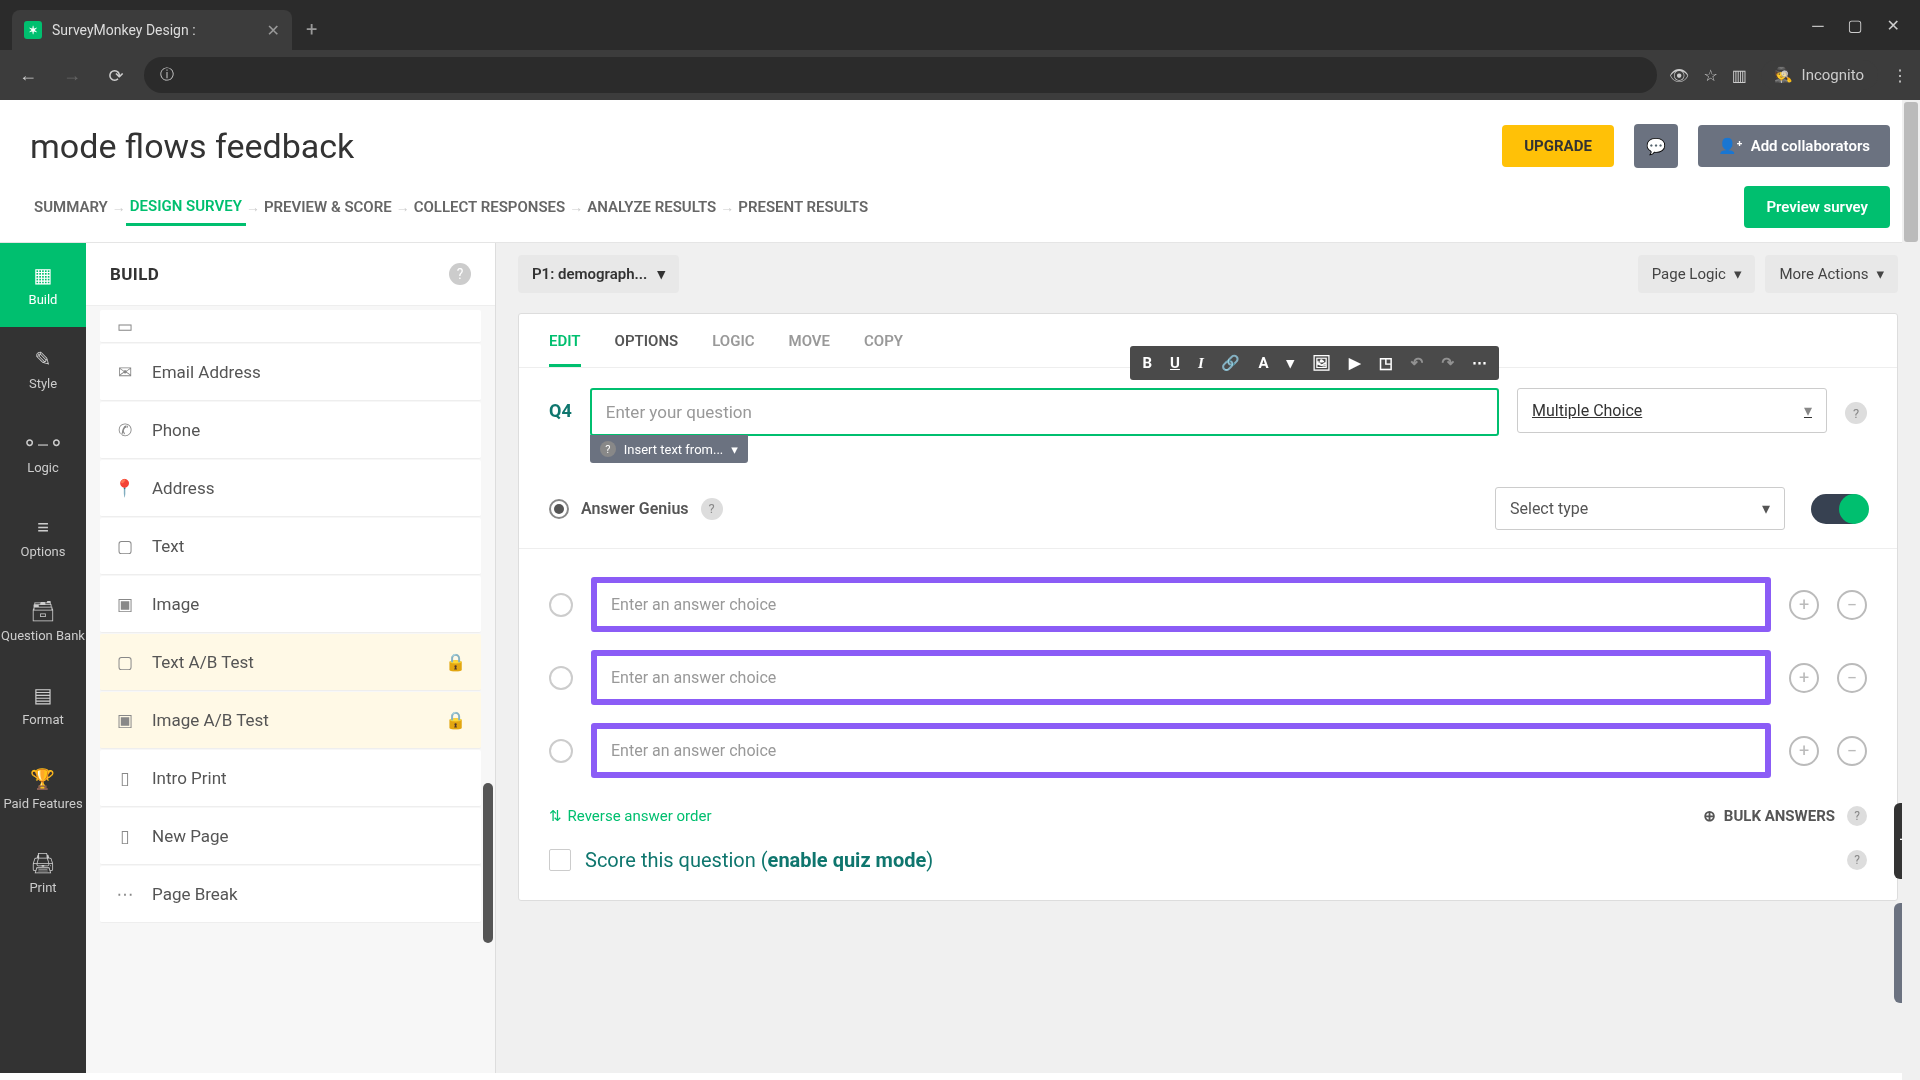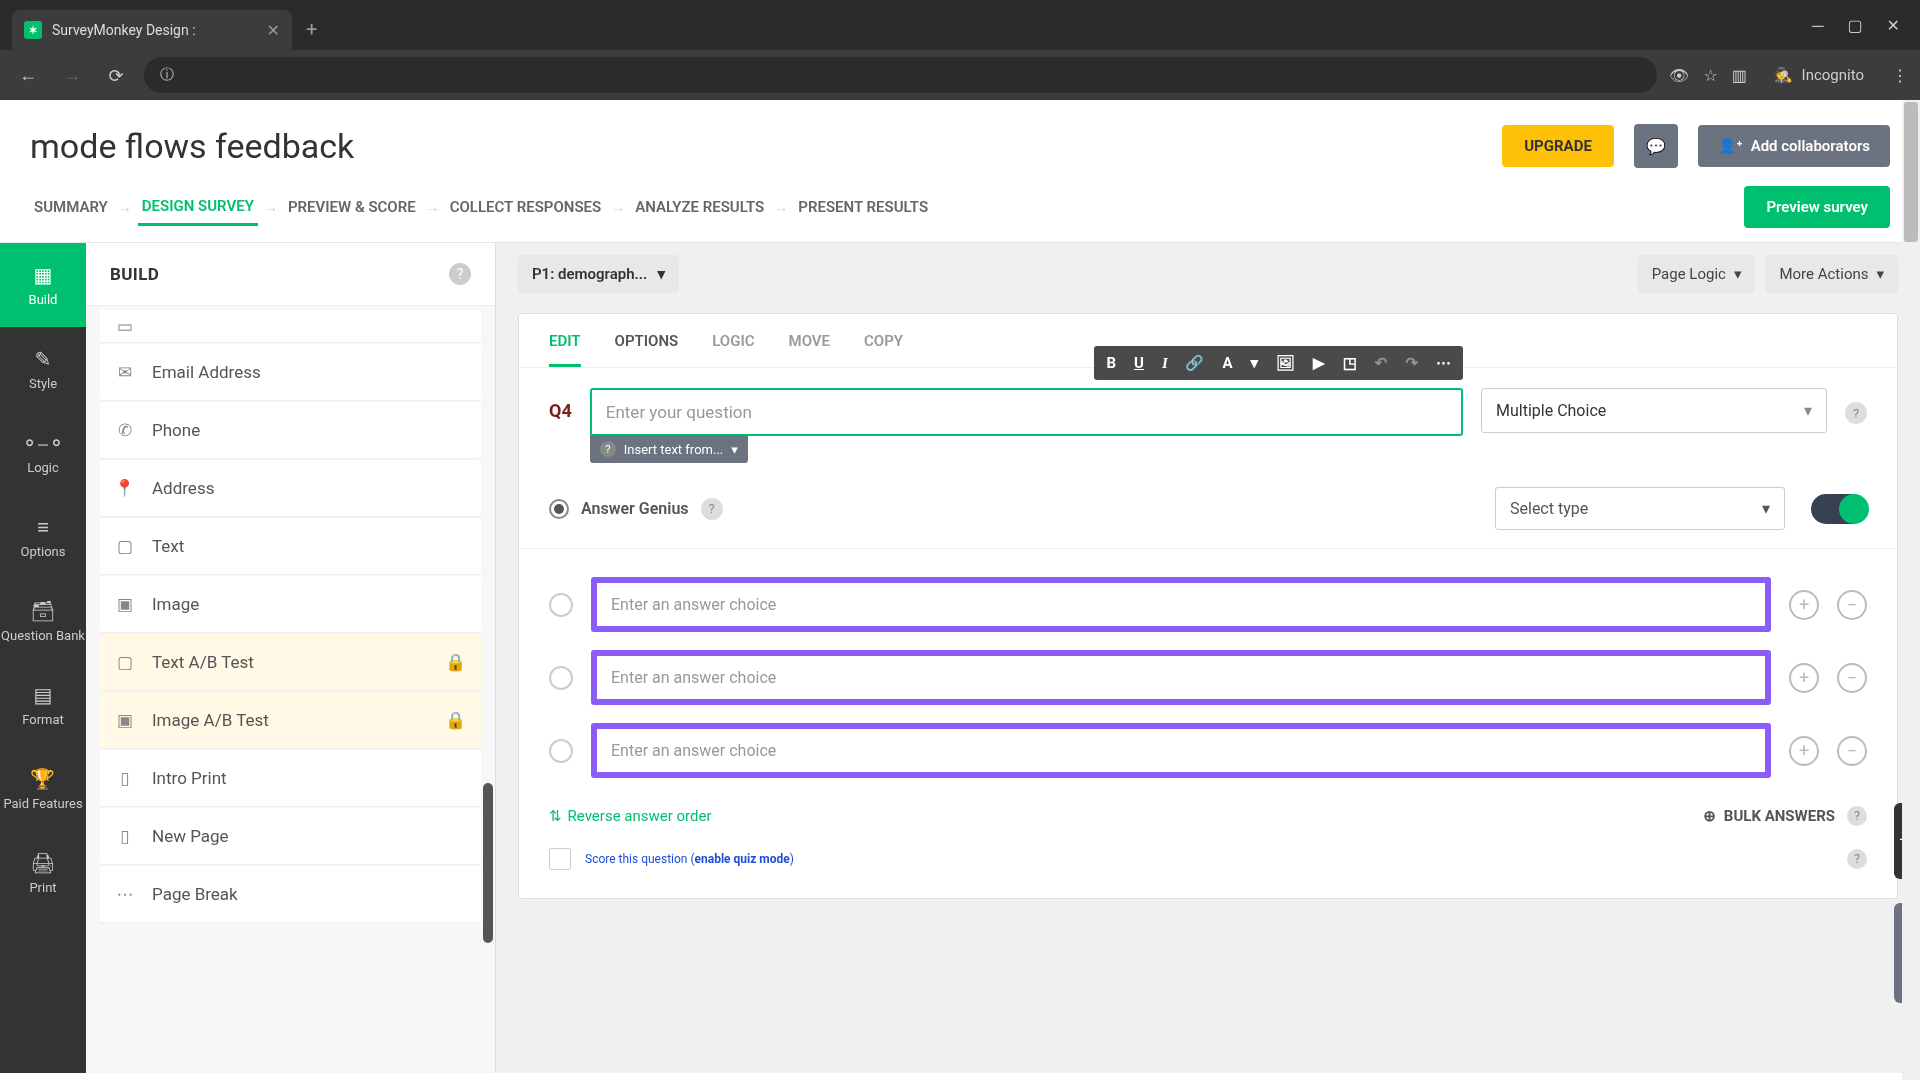--- a/index.html
+++ b/index.html
@@ -25,21 +25,21 @@
 
 
 .page { background: #fff; height: 980px; position: relative; }
 .page-header { padding: 24px 30px 18px; display: flex; align-items: center; }
 .survey-title { font-size: 34px; font-weight: 400; color: #333; }
 .header-right { margin-left: auto; display: flex; gap: 20px; align-items: center; }
 .upgrade-btn { background: #ffc107; color: #333; font-weight: 700; padding: 12px 22px; border-radius: 4px; font-size: 15px; cursor: pointer; }
 .chat-btn { background: #6b7280; width: 44px; height: 44px; border-radius: 4px; display: flex; align-items: center; justify-content: center; color: #fff; cursor: pointer; }
 .collab-btn { background: #6b7280; color: #fff; padding: 12px 20px; border-radius: 4px; font-size: 15px; font-weight: 600; display: flex; align-items: center; gap: 8px; cursor: pointer; }
 
-.breadcrumb-row { padding: 0 30px 14px; display: flex; align-items: center; gap: 6px; border-bottom: 1px solid #e5e5e5; }
+.breadcrumb-row { padding: 0 30px 14px; display: flex; align-items: center; border-bottom: 1px solid #e5e5e5; }
 .crumb { font-size: 15px; font-weight: 600; color: #666; padding: 8px 4px; cursor: pointer; }
 .crumb.active { color: #00bf6f; border-bottom: 3px solid #00bf6f; }
 .crumb-arrow { color: #ccc; font-size: 14px; }
 .preview-btn { margin-left: auto; background: #00bf6f; color: #fff; padding: 12px 22px; border-radius: 4px; font-weight: 600; font-size: 15px; cursor: pointer; }
 
 .workspace { display: flex; height: 830px; }
 
 
 .left-rail { width: 86px; background: #333; display: flex; flex-direction: column; }
 .rail-item { height: 84px; display: flex; flex-direction: column; align-items: center; justify-content: center; gap: 5px; color: #ccc; font-size: 13px; cursor: pointer; }
@@ -65,29 +65,29 @@
 .tb-spacer { flex: 1; }
 .tb-action { background: #e8e8e8; padding: 10px 14px; border-radius: 4px; font-size: 15px; color: #444; display: flex; align-items: center; gap: 8px; cursor: pointer; }
 
 .question-card { background: #fff; margin: 8px 22px 0; border: 1px solid #ddd; border-radius: 3px; padding: 0 0 28px; }
 .qtabs { display: flex; gap: 34px; padding: 18px 30px 0; border-bottom: 1px solid #eee; }
 .qtab { font-size: 15px; font-weight: 600; color: #999; padding-bottom: 14px; cursor: pointer; }
 .qtab.active { color: #00bf6f; border-bottom: 3px solid #00bf6f; }
 
 .qbody { padding: 20px 30px 0; }
 .qrow { display: flex; align-items: flex-start; gap: 18px; position: relative; }
-.qnum { font-size: 18px; font-weight: 700; color: #7f1d1d; padding-top: 12px; }
+.qnum { font-size: 18px; font-weight: 700; color: #0f766e; padding-top: 12px; }
 .qinput-wrap { flex: 1; position: relative; }
 .rtoolbar { position: absolute; top: -42px; right: 0; background: #4a4a4a; display: flex; padding: 6px 8px; gap: 10px; border-radius: 3px; color: #fff; font-size: 15px; align-items: center; }
 .rtb-item { cursor: pointer; padding: 2px 4px; font-weight: 700; }
 .rtb-item.italic { font-style: italic; font-family: serif; }
 .qinput { width: 100%; border: 2px solid #00bf6f; border-radius: 3px; padding: 12px 14px; font-size: 17px; color: #999; }
 .insert-dd { background: #6b7280; color: #fff; font-size: 13px; padding: 6px 10px; border-radius: 0 0 3px 3px; display: inline-flex; align-items: center; gap: 8px; margin-top: -1px; cursor: pointer; }
 .insert-dd .q { width: 16px; height: 16px; border-radius: 50%; background: #888; display: flex; align-items: center; justify-content: center; font-size: 11px; }
-.qtype-select { width: 346px; border: 1px solid #ccc; border-radius: 3px; padding: 12px 14px; font-size: 16px; color: #333; display: flex; align-items: center; cursor: pointer; }
+.qtype-select { width: 310px; border: 1px solid #ccc; border-radius: 3px; padding: 12px 14px; font-size: 16px; color: #333; display: flex; align-items: center; cursor: pointer; text-decoration: underline; }
 .qtype-select .caret { margin-left: auto; color: #888; }
 .qrow-help { width: 22px; height: 22px; border-radius: 50%; background: #ddd; color: #888; display: flex; align-items: center; justify-content: center; font-size: 13px; margin-top: 14px; cursor: pointer; }
 
 .genius-row { display: flex; align-items: center; padding: 24px 30px 18px; gap: 12px; border-bottom: 1px solid #eee; }
 .radio-dot { width: 20px; height: 20px; border-radius: 50%; border: 2px solid #888; display: flex; align-items: center; justify-content: center; }
 .radio-dot::after { content: ""; width: 10px; height: 10px; border-radius: 50%; background: #555; }
 .genius-label { font-size: 16px; font-weight: 600; color: #555; }
 .type-select { margin-left: auto; width: 290px; border: 1px solid #ccc; border-radius: 3px; padding: 11px 14px; font-size: 16px; color: #555; display: flex; align-items: center; cursor: pointer; }
 .toggle { width: 56px; height: 30px; background: #374151; border-radius: 15px; position: relative; margin-left: 14px; cursor: pointer; }
 .toggle-knob { width: 30px; height: 30px; background: #00bf6f; border-radius: 50%; position: absolute; right: -2px; top: 0; }
@@ -98,21 +98,21 @@
 .ans-input { flex: 1; border: 6px solid #8b5cf6; border-radius: 3px; padding: 12px 14px; font-size: 16px; color: #999; }
 .ans-btn { width: 30px; height: 30px; border: 2px solid #bbb; border-radius: 50%; display: flex; align-items: center; justify-content: center; color: #bbb; font-size: 18px; cursor: pointer; }
 
 .ans-footer { display: flex; align-items: center; padding-top: 10px; }
 .reverse-link { color: #00bf6f; font-size: 15px; display: flex; align-items: center; gap: 6px; cursor: pointer; }
 .bulk { margin-left: auto; display: flex; align-items: center; gap: 8px; color: #555; font-weight: 700; font-size: 15px; cursor: pointer; }
 .bulk-help { width: 20px; height: 20px; border-radius: 50%; background: #ddd; color: #888; display: flex; align-items: center; justify-content: center; font-size: 12px; margin-left: 12px; }
 
 .score-row { display: flex; align-items: center; gap: 14px; padding: 22px 30px 0; }
 .chk { width: 22px; height: 22px; border: 1px solid #ccc; border-radius: 2px; }
-.score-text { font-size: 12px; color: #1d4ed8; }
+.score-text { font-size: 20px; color: #0f766e; }
 .score-text b { font-weight: 700; }
 
 
 .help-tab { position: absolute; right: -2px; top: 560px; background: #333; color: #fff; padding: 14px 6px; border-radius: 6px 0 0 6px; writing-mode: vertical-rl; font-size: 14px; cursor: pointer; display: flex; align-items: center; gap: 6px; }
 .help-tab .dot { width: 10px; height: 10px; background: #fff; border-radius: 50%; }
 .feedback-tab { position: absolute; right: -2px; top: 660px; background: #6b7280; color: #fff; padding: 18px 6px; border-radius: 6px 0 0 6px; writing-mode: vertical-rl; font-size: 14px; cursor: pointer; }
 
 .page-scrollbar { position: absolute; right: 0; top: 0; width: 18px; height: 100%; background: #f0f0f0; }
 .page-scroll-thumb { position: absolute; right: 2px; top: 2px; width: 14px; height: 140px; background: #bbb; border-radius: 3px; }
 </style>

